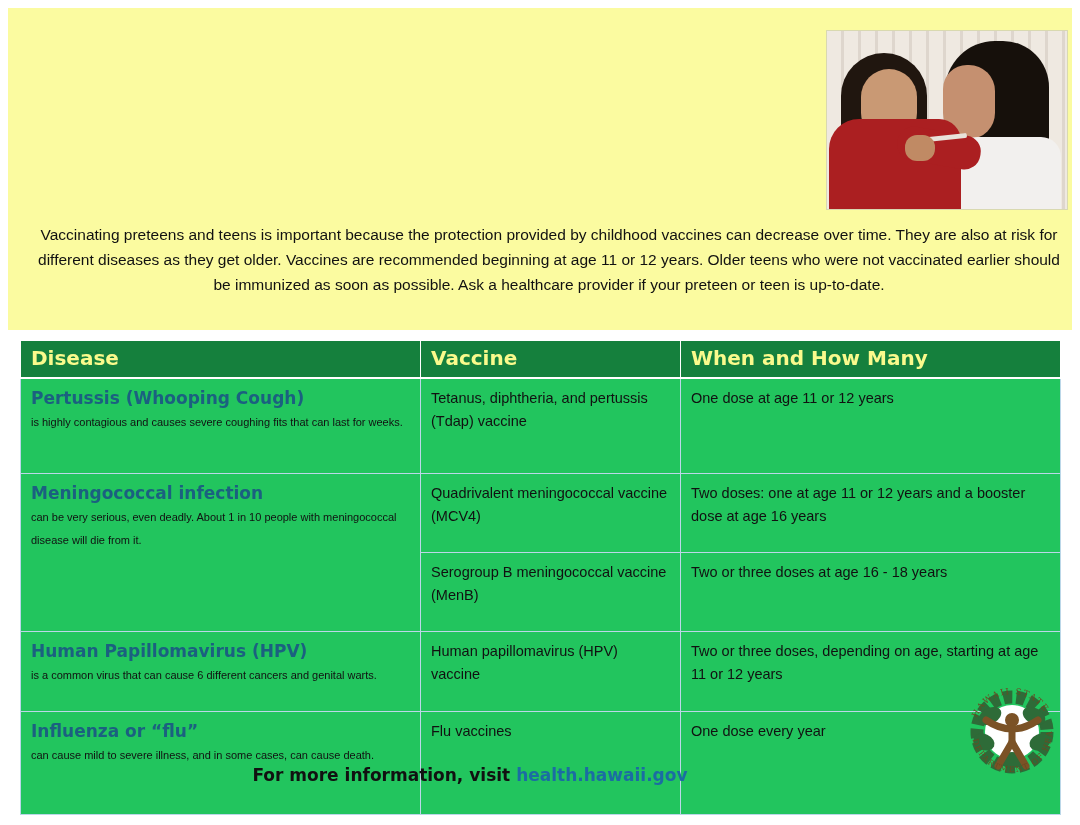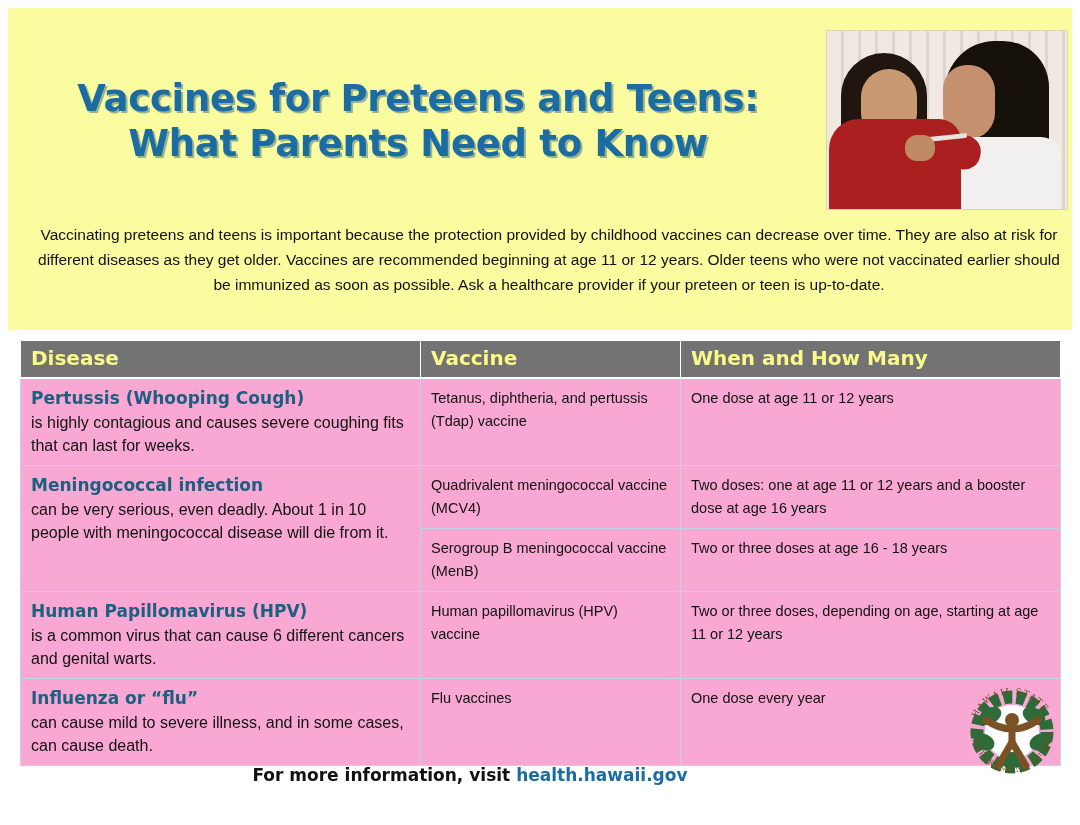--- a/index.html
+++ b/index.html
@@ -129,49 +129,49 @@
     top: 340px;
     width: 1040px;
     border-collapse: collapse;
     table-layout: fixed;
   }
   .table col.c1 { width: 400px; }
   .table col.c2 { width: 260px; }
   .table col.c3 { width: 380px; }
 
   .table th {
-    background: #737373;
+    background: #15803d;
     color: #FAFA8C;
     font-family: "DejaVu Sans", sans-serif;
     font-weight: bold;
     font-size: 20px;
     text-align: left;
     padding: 5px 10px 7px 10px;
     border: 1px solid #ffffff;
     border-bottom: 2px solid #ffffff;
   }
 
   .table td {
     vertical-align: top;
     border: 1px solid #BBD7E8;
-    padding: 8px 10px 8px 10px;
-    background: #f9a8d4;
+    padding: 8px 10px 24px 10px;
+    background: #22c55e;
   }
 
   .disease-cell { padding-top: 7px; }
   .disease-name {
     font-family: "DejaVu Sans", sans-serif;
     font-weight: bold;
     font-size: 17px;
     line-height: 23px;
     color: #1B6080;
     margin-bottom: 1px;
   }
   .disease-desc {
-    font-size: 16px;
+    font-size: 11px;
     line-height: 23px;
     color: #111111;
   }
   .vaccine-cell, .when-cell {
     font-size: 14.5px;
     line-height: 23px;
     color: #111111;
     margin-left: 23px;
   }
 
@@ -210,24 +210,20 @@
   }
   .seal svg { display: block; }
 </style>
 </head>
 <body>
 
 <div class="poster">
 
   <div class="header-band">
 
-    <div class="title-block">
-      <div class="title-line">Vaccines for Preteens and Teens:</div>
-      <div class="title-line">What Parents Need to Know</div>
-    </div>
 
     <div class="photo-frame">
       <div class="photo-inner">
         <div class="blinds"></div>
         <div class="ph-teen-hair"></div>
         <div class="ph-teen-face"></div>
         <div class="ph-teen-shoulder"></div>
         <div class="ph-teen-body"></div>
         <div class="ph-nurse-hair"></div>
         <div class="ph-nurse-face"></div>

